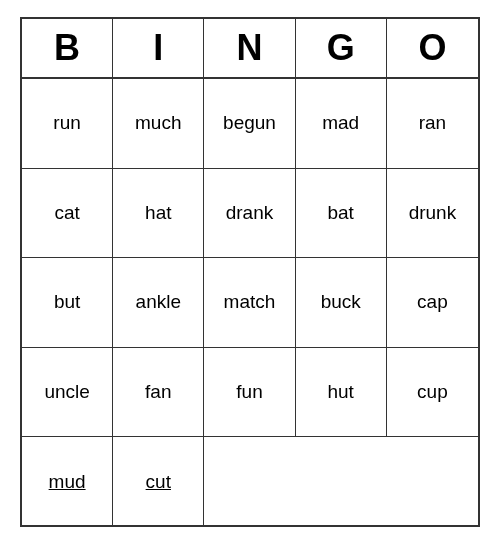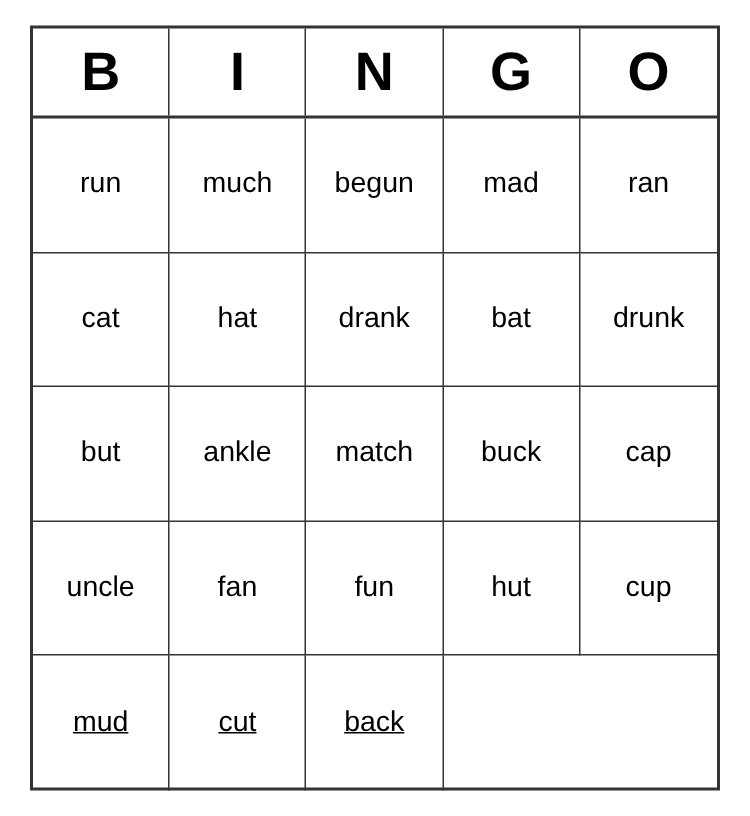--- a/index.html
+++ b/index.html
@@ -100,15 +100,14 @@
     <div class="bingo-cell">buck</div>
     <div class="bingo-cell">cap</div>
     <div class="bingo-cell">uncle</div>
     <div class="bingo-cell">fan</div>
     <div class="bingo-cell">fun</div>
 
     <div class="bingo-cell">hut</div>
     <div class="bingo-cell">cup</div>
     <div class="bingo-cell">mud</div>
     <div class="bingo-cell">cut</div>
-    <div class="bingo-cell">back</div>
   </div>
 </div>
 
 </body></html>

